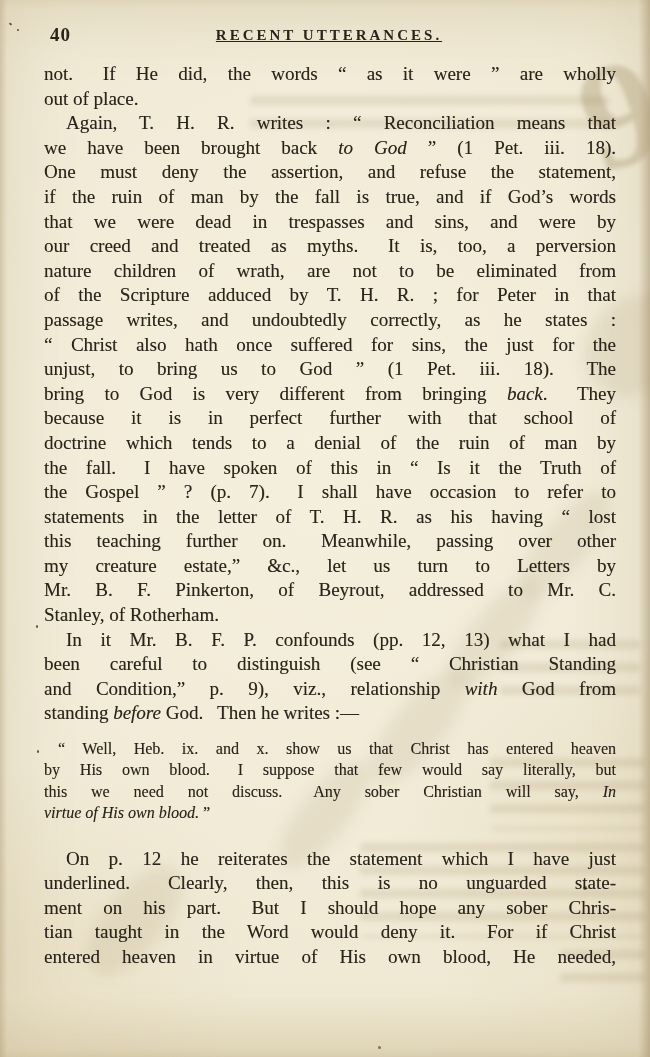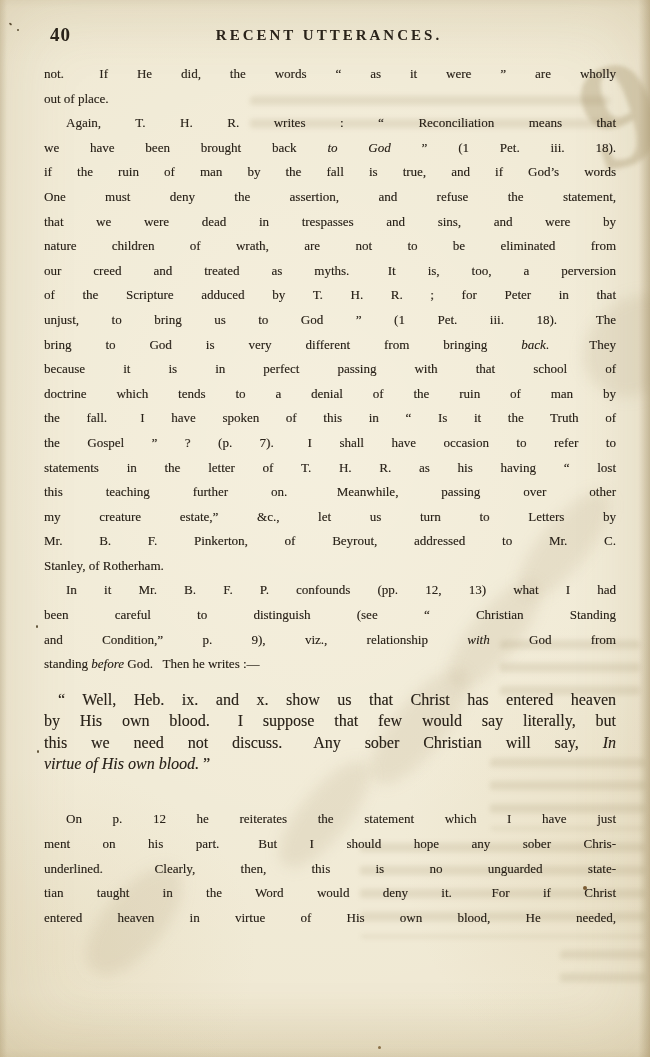--- a/index.html
+++ b/index.html
@@ -20,29 +20,29 @@
   }
   .edge-right{position:absolute;top:0;right:0;width:12px;height:100%;
     background:linear-gradient(to left, rgba(130,104,55,0.30), rgba(130,104,55,0));}
   .edge-left{position:absolute;top:0;left:0;width:7px;height:100%;
     background:linear-gradient(to right, rgba(130,104,55,0.16), rgba(130,104,55,0));}
 
   
   .header{position:absolute;top:24px;left:44px;right:36px;height:26px;}
   .page-number{position:absolute;left:6px;top:0;font-size:19px;font-weight:700;letter-spacing:1px;}
   .running-title{position:absolute;left:0;right:0;top:3px;text-align:center;
-    font-size:15px;font-weight:700;letter-spacing:3px;}
+    font-size:15px;font-weight:700;letter-spacing:3px;text-decoration:underline;}
 
   
   .body-text{position:absolute;top:62px;left:44px;right:34px;
     text-shadow:0.3px 0.3px 0.4px rgba(42,35,26,0.35);}
   .para{margin:0;}
-  .para.quote{margin:12px 0 33px 0;}
+  .para.quote{margin:12px 0 23px 0;}
   .line{
-    font-size:13px;line-height:24.6px;
+    font-size:19px;line-height:24.6px;
     text-align:justify;text-align-last:justify;
     white-space:normal;
   }
   .para.quote .line{font-size:16px;line-height:21.4px;}
   .line.last{text-align-last:left;}
   .line.first{text-indent:22px;}
   .para.quote .line.first{text-indent:14px;}
   .line i{font-style:italic;}
 
   
@@ -102,29 +102,31 @@
   </div>
 
   <div class="body-text" id="body-text">
       <div class="para body">
         <div class="line">not.  If He did, the words “ as it were ” are wholly</div>
         <div class="line last">out of place.</div>
       </div>
       <div class="para body">
         <div class="line first">Again, T. H. R. writes : “ Reconciliation means that</div>
         <div class="line">we have been brought back <i>to God</i> ” (1 Pet. iii. 18).</div>
+        <div class="line">One must deny the assertion, and refuse the statement,</div>
         <div class="line">if the ruin of man by the fall is true, and if God’s words</div>
-        <div class="line">One must deny the assertion, and refuse the statement,</div>
         <div class="line">that we were dead in trespasses and sins, and were by</div>
+        <div class="line">our creed and treated as myths.  It is, too, a perversion</div>
         <div class="line">nature children of wrath, are not to be eliminated from</div>
-        <div class="line">our creed and treated as myths.  It is, too, a perversion</div>
         <div class="line">of the Scripture adduced by T. H. R. ; for Peter in that</div>
+        <div class="line">passage writes, and undoubtedly correctly, as he states :</div>
+        <div class="line">“ Christ also hath once suffered for sins, the just for the</div>
         <div class="line">unjust, to bring us to God ” (1 Pet. iii. 18).  The</div>
         <div class="line">bring to God is very different from bringing <i>back</i>.  They</div>
-        <div class="line">because it is in perfect passing with that school of</div>
+        <div class="line">because it is in perfect further with that school of</div>
         <div class="line">doctrine which tends to a denial of the ruin of man by</div>
         <div class="line">the fall.  I have spoken of this in “ Is it the Truth of</div>
         <div class="line">the Gospel ” ? (p. 7).  I shall have occasion to refer to</div>
         <div class="line">statements in the letter of T. H. R. as his having “ lost</div>
         <div class="line">this teaching further on.  Meanwhile, passing over other</div>
         <div class="line">my creature estate,” &amp;c., let us turn to Letters by</div>
         <div class="line">Mr. B. F. Pinkerton, of Beyrout, addressed to Mr. C.</div>
         <div class="line last">Stanley, of Rotherham.</div>
       </div>
       <div class="para body">
@@ -134,20 +136,20 @@
         <div class="line last">standing <i>before</i> God.  Then he writes :—</div>
       </div>
       <div class="para quote">
         <div class="line first">“ Well, Heb. ix. and x. show us that Christ has entered heaven</div>
         <div class="line">by His own blood.  I suppose that few would say literally, but</div>
         <div class="line">this we need not discuss.  Any sober Christian will say, <i>In</i></div>
         <div class="line last"><i>virtue of His own blood.</i> ”</div>
       </div>
       <div class="para body">
         <div class="line first">On p. 12 he reiterates the statement which I have just</div>
+        <div class="line">underlined.  Clearly, then, this is no unguarded state-</div>
         <div class="line">ment on his part.  But I should hope any sober Chris-</div>
-        <div class="line">underlined.  Clearly, then, this is no unguarded state-</div>
         <div class="line">tian taught in the Word would deny it.  For if Christ</div>
         <div class="line">entered heaven in virtue of His own blood, He needed,</div>
       </div>
     </div>
 
 </div>
 
 </body></html>

